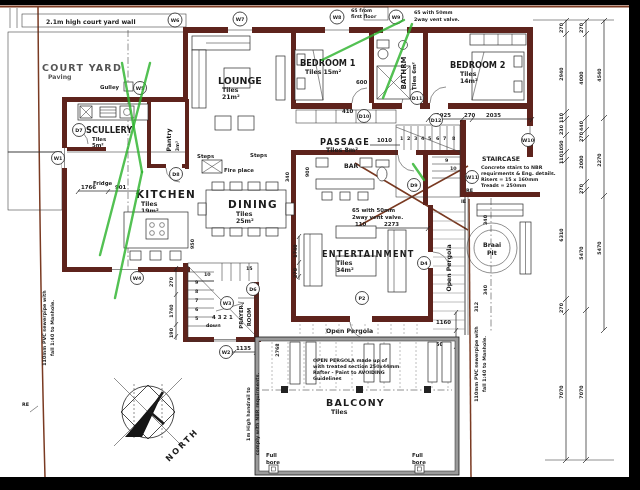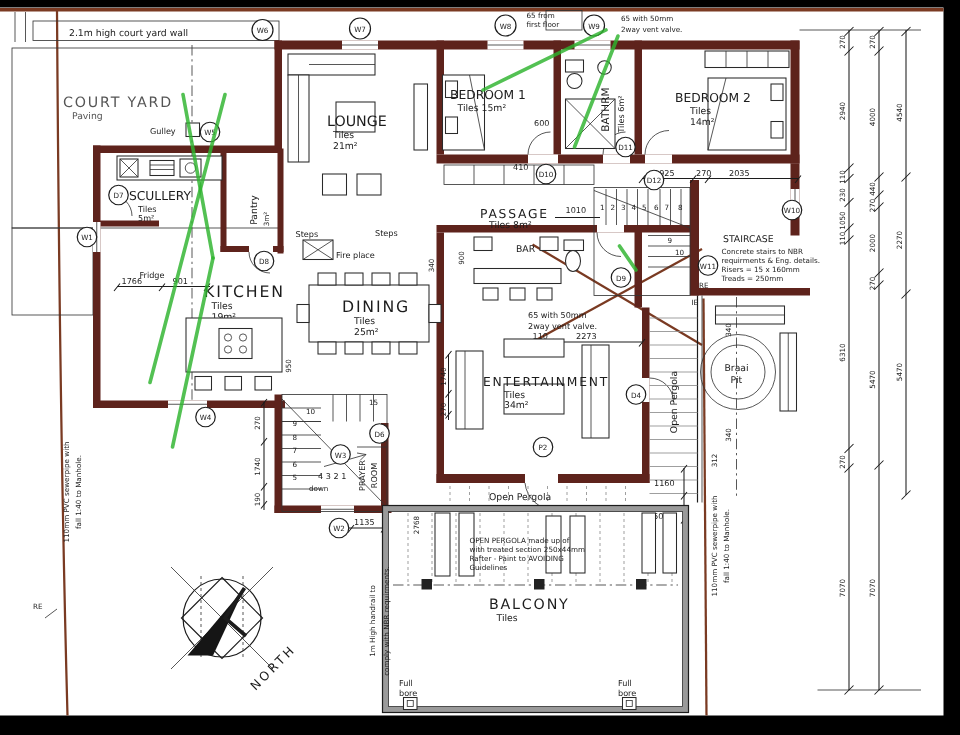--- a/index.html
+++ b/index.html
@@ -1,16 +1,16 @@
 <!DOCTYPE html>
 <html><head>
 <meta charset="utf-8">
 <style>
   html,body{margin:0;padding:0;background:#000;}
-  .stage{position:relative;width:640px;height:490px;background:#fff;overflow:hidden;font-family:"DejaVu Sans",sans-serif;}
+  .stage{position:relative;width:640px;height:490px;background:#fff;overflow:hidden;font-family:"DejaVu Sans",sans-serif;font-weight:bold;}
   svg{position:absolute;left:0;top:0;}
   text{font-family:"DejaVu Sans",sans-serif;fill:#1c1c1c;}
   .t4{font-size:4.8px}.t5{font-size:5.4px}.t6{font-size:6.2px}.t7{font-size:7px}
   .t8{font-size:8.2px}.t9{font-size:9.5px}.t10{font-size:10.5px}
   .sp{letter-spacing:1.2px}.sp2{letter-spacing:2px}
   .lt{fill:#555}
   .ctr{text-anchor:middle}
   .ln{stroke:#1c1c1c;stroke-width:0.8;fill:none}
   .thin{stroke:#333;stroke-width:0.55;fill:none}
   .lite{stroke:#8a8a8a;stroke-width:0.55;fill:none}

